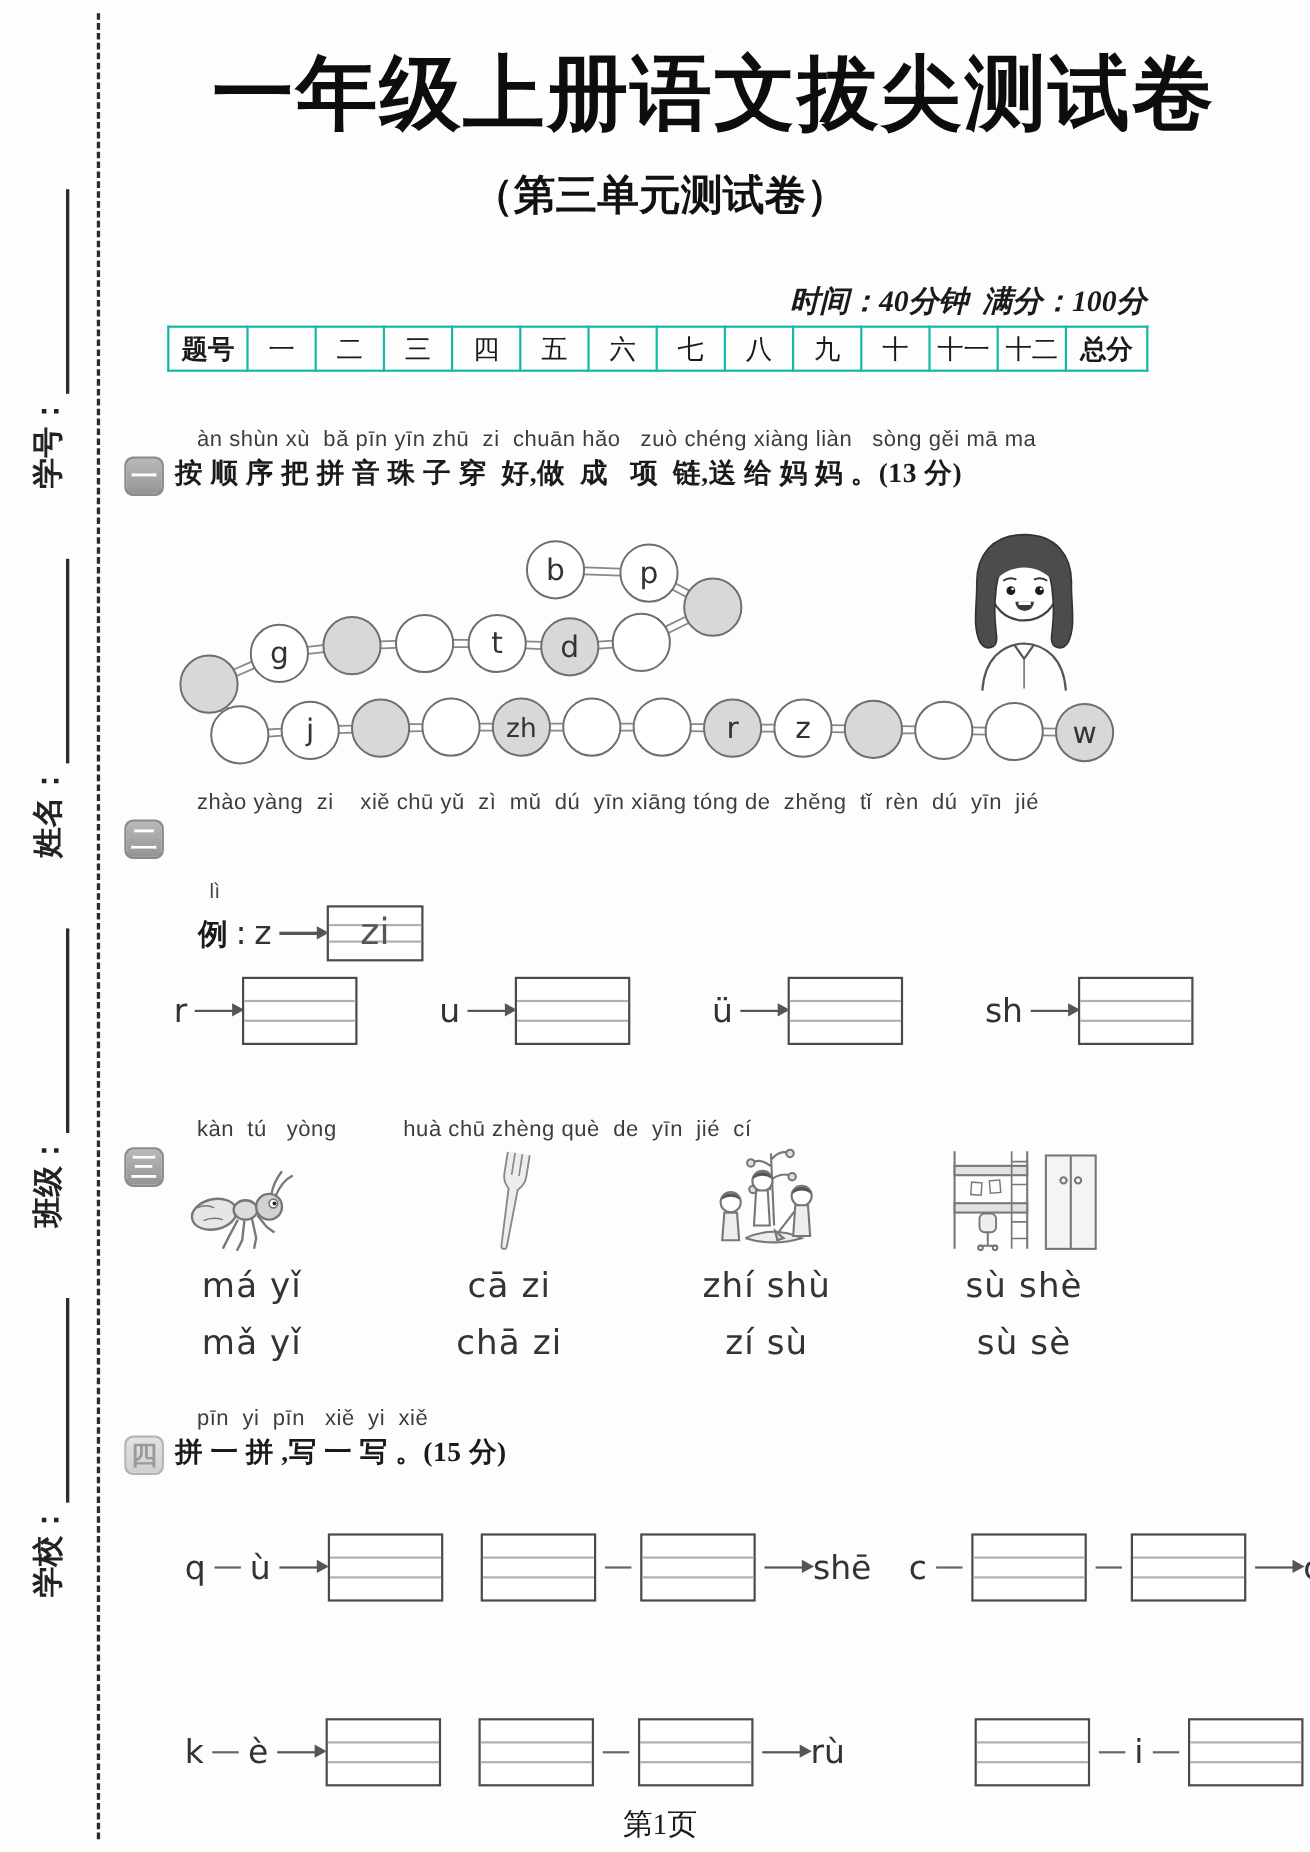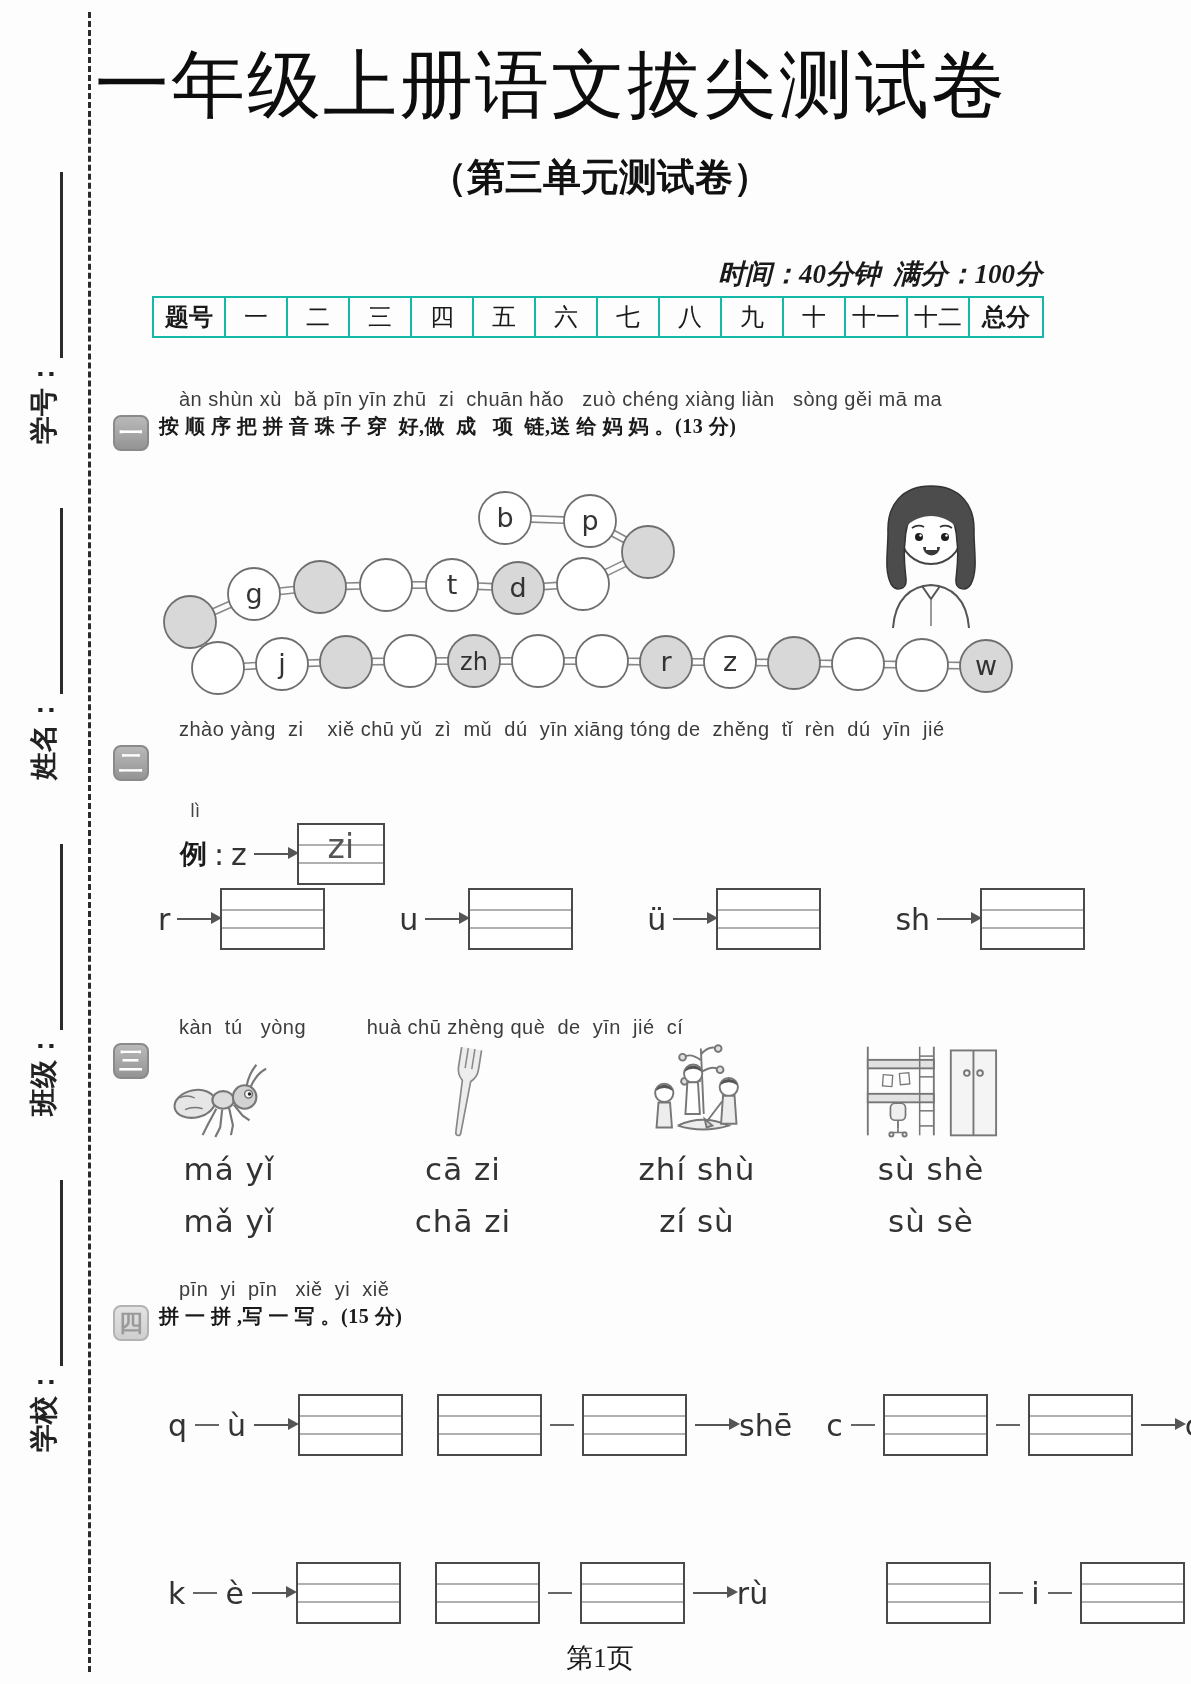--- a/index.html
+++ b/index.html
@@ -21,21 +21,21 @@
     transform:rotate(-90deg); transform-origin:0 0;
     display:flex; align-items:center; gap:64px;
     padding-left:232px;
   }
   .seal-item { display:flex; align-items:flex-end; white-space:nowrap; }
   .seal-label { font-size:28px; font-weight:700; color:#222; }
   .seal-blank { display:inline-block; width:186px; height:1.1em; border-bottom:3px solid #2b2b2b; margin-left:2px; }
   
   .title {
     position:absolute; top:36px; left:95px; width:1010px;
-    text-align:left; font-size:74px; font-weight:400; letter-spacing:2px; color:#0d0d0d;
+    text-align:right; font-size:74px; font-weight:700; letter-spacing:2px; color:#0d0d0d;
     white-space:nowrap;
   }
   .subtitle {
     position:absolute; top:152px; left:95px; width:1010px;
     text-align:center; font-size:38px; font-weight:700; color:#111;
   }
   .meta {
     position:absolute; top:256px; left:95px; width:947px;
     text-align:right; font-size:27px; font-weight:600; white-space:pre;font-style:italic;
   }
@@ -58,26 +58,26 @@
     color:#fff; font-size:24px; font-weight:700;
     display:flex; align-items:center; justify-content:center;
     margin-top:27px; margin-right:10px;
   }
   .qicon.light { background:linear-gradient(#e3e3e3,#cfcfcf); border-color:#b3b3b3; color:#9a9a9a; }
   .qpy {
     font-family:Liberation Sans, sans-serif;
     font-size:20px; color:#3c3c3c; white-space:pre; letter-spacing:0.5px;
     margin-left:20px;
   }
-  .qtext { font-size:20px; font-weight:700; white-space:pre; letter-spacing:0.5px; margin-top:2px; }
+  .qtext { font-size:25px; font-weight:700; white-space:pre; letter-spacing:0.5px; margin-top:2px; }
   
   .pbox { position:relative; width:105px; height:62px; border:2.5px solid #4a4a4a; background:#fff; flex:0 0 auto; }
   .pbox .pline { position:absolute; left:0; right:0; height:2px; background:#b0b0b0; }
   .pbox .pline.l1 { top:32%; } .pbox .pline.l2 { top:63%; }
-  .pbox.small { width:88px; height:62px; }
+  .pbox.small { width:88px; height:51px; }
   .pbox .ans {
     position:absolute; left:0; right:0; top:2px; text-align:center;
     font-family:"DejaVu Sans","Liberation Sans",sans-serif; font-size:33px; color:#555;
   }
   
   .arrow { position:relative; width:36px; height:2.4px; background:#555; flex:0 0 auto; }
   .arrow::after {
     content:""; position:absolute; right:-9px; top:-5.5px;
     border-left:11px solid #555; border-top:6.5px solid transparent; border-bottom:6.5px solid transparent;
   }

